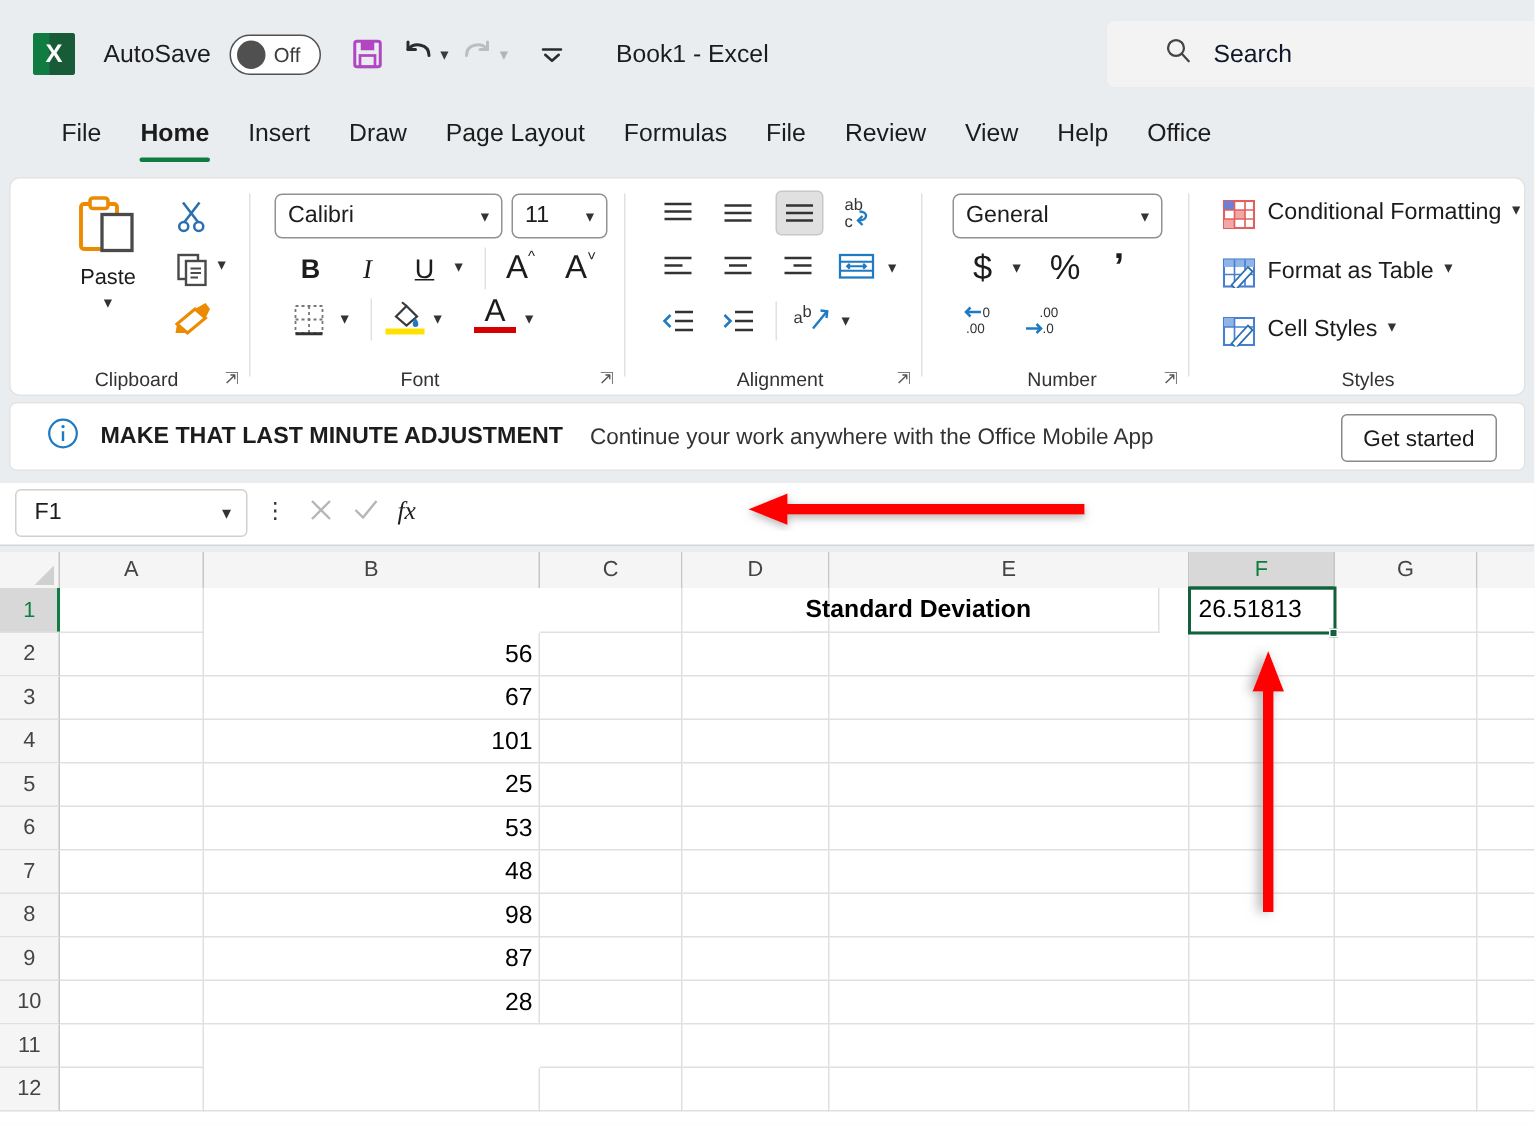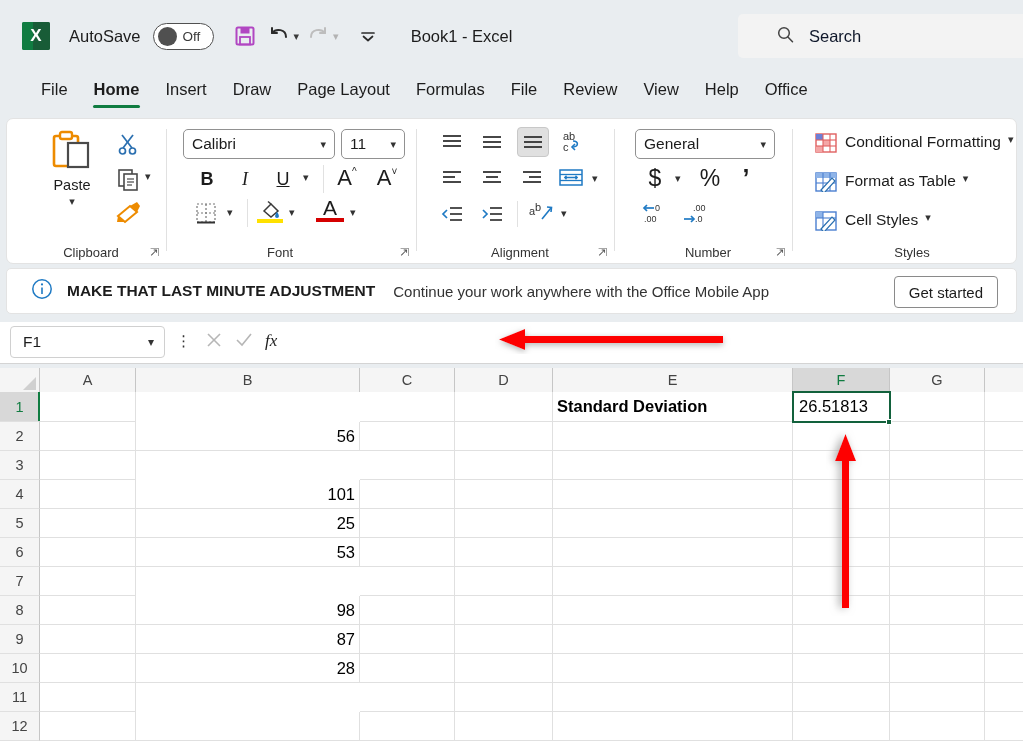--- a/index.html
+++ b/index.html
@@ -637,35 +637,36 @@
     <div class="rowhead" style="top:199px; height:29px;">7</div>
     <div class="rowhead" style="top:228px; height:29px;">8</div>
     <div class="rowhead" style="top:257px; height:29px;">9</div>
     <div class="rowhead" style="top:286px; height:29px;">10</div>
     <div class="rowhead" style="top:315px; height:29px;">11</div>
     <div class="rowhead" style="top:344px; height:29px;">12</div>
 
     <div class="cell" style="left:40px;  top:24px; width:96px;  height:30px;"></div>
     <div class="cell" style="left:360px; top:24px; width:95px;  height:30px;"></div>
     <div class="cell" style="left:455px; top:24px; width:98px;  height:30px;"></div>
-    <div class="cell b" style="left:553px; top:24px; width:240px; height:30px;">Standard Deviation</div>
+    <div class="cell b" style="left:533px; top:24px; width:240px; height:30px;">Standard Deviation</div>
     <div class="cell" style="left:793px; top:24px; width:97px;  height:30px; padding-left:6px;">26.51813</div>
     <div class="cell" style="left:890px; top:24px; width:95px;  height:30px;"></div>
     <div class="cell" style="left:985px; top:24px; width:38px;  height:30px; border-right:none;"></div>
 
     <div class="cell" style="left:40px;top:54px;width:96px;height:29px;"></div>
     <div class="cell r" style="left:136px;top:54px;width:224px;height:29px;">56</div>
     <div class="cell" style="left:360px;top:54px;width:95px;height:29px;"></div>
     <div class="cell" style="left:455px;top:54px;width:98px;height:29px;"></div>
     <div class="cell" style="left:553px;top:54px;width:240px;height:29px;"></div>
     <div class="cell" style="left:793px;top:54px;width:97px;height:29px;"></div>
     <div class="cell" style="left:890px;top:54px;width:95px;height:29px;"></div>
     <div class="cell" style="left:985px;top:54px;width:38px;height:29px;border-right:none;"></div>
 
     <div class="cell" style="left:40px;top:83px;width:96px;height:29px;"></div>
+    <div class="cell r" style="left:136px;top:83px;width:224px;height:29px;">67</div>
     <div class="cell" style="left:360px;top:83px;width:95px;height:29px;"></div>
     <div class="cell" style="left:455px;top:83px;width:98px;height:29px;"></div>
     <div class="cell" style="left:553px;top:83px;width:240px;height:29px;"></div>
     <div class="cell" style="left:793px;top:83px;width:97px;height:29px;"></div>
     <div class="cell" style="left:890px;top:83px;width:95px;height:29px;"></div>
     <div class="cell" style="left:985px;top:83px;width:38px;height:29px;border-right:none;"></div>
 
     <div class="cell" style="left:40px;top:112px;width:96px;height:29px;"></div>
     <div class="cell r" style="left:136px;top:112px;width:224px;height:29px;">101</div>
     <div class="cell" style="left:360px;top:112px;width:95px;height:29px;"></div>
@@ -687,20 +688,21 @@
     <div class="cell" style="left:40px;top:170px;width:96px;height:29px;"></div>
     <div class="cell r" style="left:136px;top:170px;width:224px;height:29px;">53</div>
     <div class="cell" style="left:360px;top:170px;width:95px;height:29px;"></div>
     <div class="cell" style="left:455px;top:170px;width:98px;height:29px;"></div>
     <div class="cell" style="left:553px;top:170px;width:240px;height:29px;"></div>
     <div class="cell" style="left:793px;top:170px;width:97px;height:29px;"></div>
     <div class="cell" style="left:890px;top:170px;width:95px;height:29px;"></div>
     <div class="cell" style="left:985px;top:170px;width:38px;height:29px;border-right:none;"></div>
 
     <div class="cell" style="left:40px;top:199px;width:96px;height:29px;"></div>
+    <div class="cell r" style="left:136px;top:199px;width:224px;height:29px;">48</div>
     <div class="cell" style="left:360px;top:199px;width:95px;height:29px;"></div>
     <div class="cell" style="left:455px;top:199px;width:98px;height:29px;"></div>
     <div class="cell" style="left:553px;top:199px;width:240px;height:29px;"></div>
     <div class="cell" style="left:793px;top:199px;width:97px;height:29px;"></div>
     <div class="cell" style="left:890px;top:199px;width:95px;height:29px;"></div>
     <div class="cell" style="left:985px;top:199px;width:38px;height:29px;border-right:none;"></div>
 
     <div class="cell" style="left:40px;top:228px;width:96px;height:29px;"></div>
     <div class="cell r" style="left:136px;top:228px;width:224px;height:29px;">98</div>
     <div class="cell" style="left:360px;top:228px;width:95px;height:29px;"></div>

